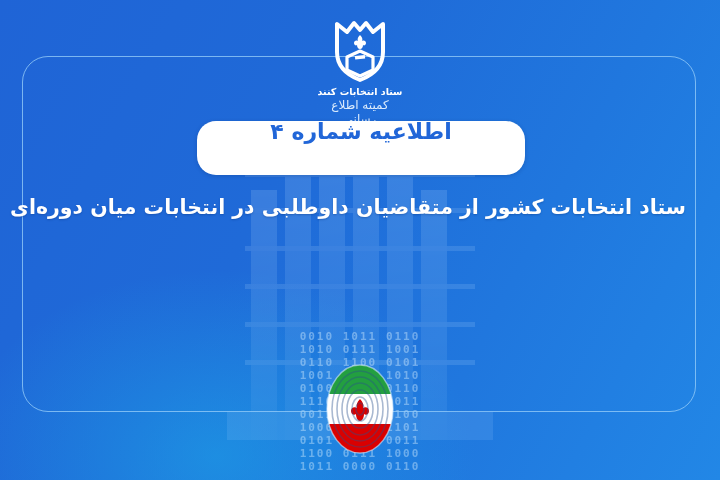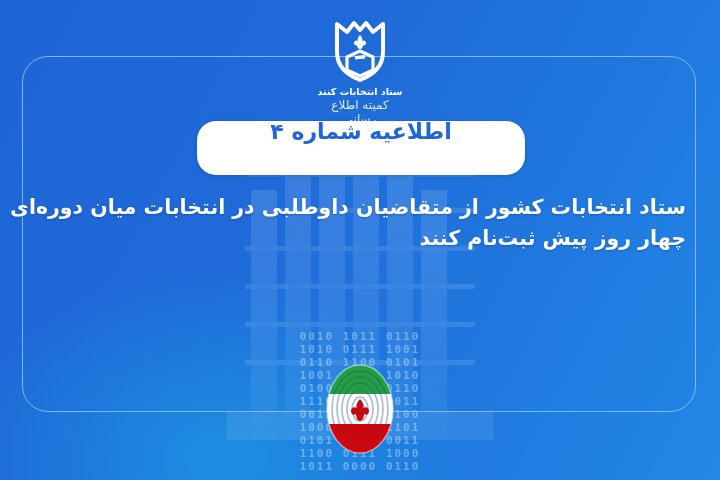--- a/index.html
+++ b/index.html
@@ -100,21 +100,21 @@
     font-weight:bold;
     line-height:1;
     padding-bottom:3px;
     white-space:nowrap;
   }
 
   
   .headline {
     position:absolute;
     top:192px; left:34px; right:34px;
-    text-align:right;
+    text-align:center;
     color:#ffffff;
     font-size:20.5px;
     font-weight:bold;
     line-height:1.52;
     letter-spacing:0.1px;
     text-shadow:0 1px 2px rgba(10,50,120,0.35);
     z-index:6;
   }
   .headline div { white-space:nowrap; }
   .headline div.l3 { white-space:normal; }
@@ -183,21 +183,20 @@
     <div class="emblem-title">ستاد انتخابات کنند</div>
     <div class="emblem-sub">کمیته اطلاع رسانی</div>
   </div>
 
   <div class="banner">
     <span class="banner-text">اطلاعیه شماره ۴</span>
   </div>
 
   <div class="headline">
     <div class="l1">ستاد انتخابات کشور از متقاضیان داوطلبی در انتخابات میان دوره‌ای</div>
-    <div class="l3">چهار روز پیش ثبت‌نام کنند</div>
   </div>
 
   <div class="seal">
     <svg width="96" height="108" viewBox="0 0 96 108" aria-hidden="true">
       <defs>
         <clipPath id="fpclip">
           <ellipse cx="48" cy="54" rx="33" ry="44"></ellipse>
         </clipPath>
       </defs>
       <g clip-path="url(#fpclip)">

